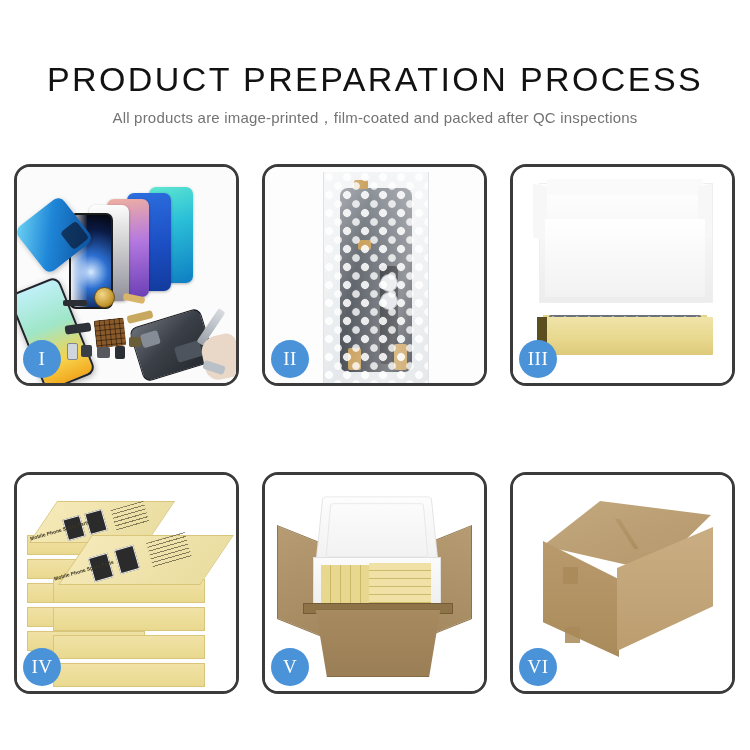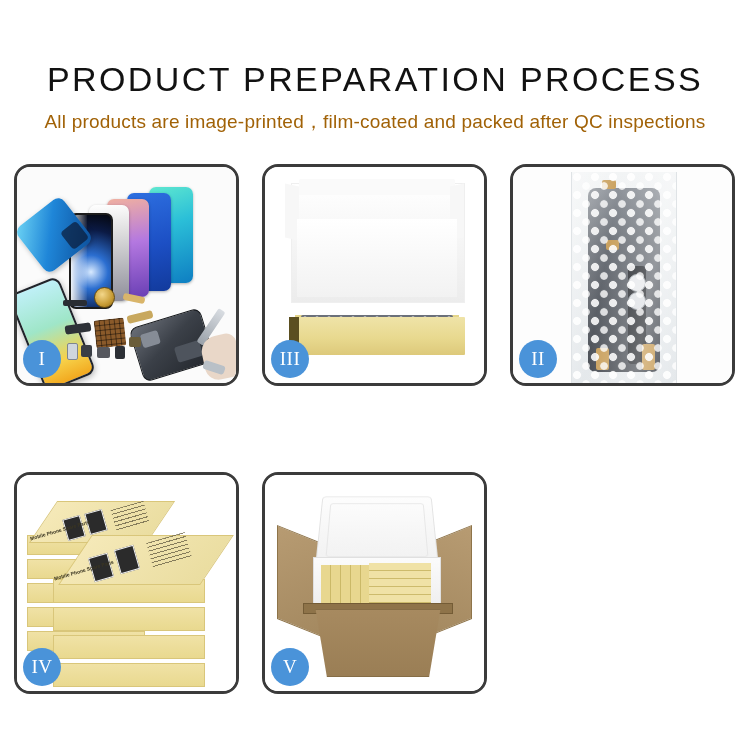--- a/index.html
+++ b/index.html
@@ -19,22 +19,22 @@
   .title {
     font-size: 34px;
     font-weight: 400;
     letter-spacing: 2.4px;
     color: #121212;
     line-height: 1;
     font-family: "Liberation Sans", sans-serif;
   }
   .subtitle {
     margin-top: 13px;
-    font-size: 19px;
-    color: #a16207;
+    font-size: 15px;
+    color: #737373;
     letter-spacing: .2px;
     font-family: "Liberation Sans", sans-serif;
   }
 
   
   .grid {
     position: absolute;
     left: 14px; top: 140px;
     width: 722px;
     display: grid;
@@ -386,37 +386,20 @@
           <div class="tool"></div>
           <div class="hand"></div>
           <div class="screws"></div>
         </div>
       </div>
       <div class="badge">I</div>
     </div>
 
     <div class="panel">
       <div class="panel-inner">
-        <div class="scene-box3">
-          <div class="b3-lid"></div>
-          <div class="b3-lid-top"></div>
-          <div class="b3-flapL"></div>
-          <div class="b3-flapR"></div>
-          <div class="b3-foam"></div>
-          <div class="b3-rim"></div>
-          <div class="b3-inner-bubble"></div>
-          <div class="b3-body"></div>
-          <div class="b3-body-side"></div>
-        </div>
-      </div>
-      <div class="badge">III</div>
-    </div>
-
-    <div class="panel">
-      <div class="panel-inner">
         <div class="scene-bubble">
           <div class="bw-bag">
             <div class="bw-part">
               <div class="bw-neck"></div>
               <div class="bw-circ1"></div>
               <div class="bw-circ2"></div>
             </div>
             <div class="bw-tape t1"></div>
             <div class="bw-tape t2"></div>
             <div class="bw-tape t3"></div>
@@ -424,20 +407,37 @@
             <div class="bw-bubbles"></div>
             <div class="bw-sheen"></div>
           </div>
         </div>
       </div>
       <div class="badge">II</div>
     </div>
 
     <div class="panel">
       <div class="panel-inner">
+        <div class="scene-box3">
+          <div class="b3-lid"></div>
+          <div class="b3-lid-top"></div>
+          <div class="b3-flapL"></div>
+          <div class="b3-flapR"></div>
+          <div class="b3-foam"></div>
+          <div class="b3-rim"></div>
+          <div class="b3-inner-bubble"></div>
+          <div class="b3-body"></div>
+          <div class="b3-body-side"></div>
+        </div>
+      </div>
+      <div class="badge">III</div>
+    </div>
+
+    <div class="panel">
+      <div class="panel-inner">
         <div class="scene-stack">
 
           <div class="stk-box" style="left:10px; top:60px; width:116px; height:18px;"></div>
           <div class="stk-box" style="left:10px; top:84px; width:116px; height:18px;"></div>
           <div class="stk-box" style="left:10px; top:108px; width:116px; height:18px;"></div>
           <div class="stk-box" style="left:10px; top:132px; width:116px; height:18px;"></div>
           <div class="stk-box" style="left:10px; top:156px; width:116px; height:18px;"></div>
 
           <div class="stk-lidtop" style="left:26px; top:26px; width:116px; height:40px;"></div>
           <div class="stk-img" style="left:48px; top:42px; width:16px; height:20px; transform:rotate(-16deg);"></div>
@@ -469,15 +469,28 @@
           <div class="c5-foam-box"></div>
           <div class="c5-yellow"></div>
           <div class="c5-yellow2"></div>
           <div class="c5-rim"></div>
           <div class="c5-front"></div>
         </div>
       </div>
       <div class="badge">V</div>
     </div>
 
+    <div class="panel">
+      <div class="panel-inner">
+        <div class="scene-sealed">
+          <div class="c6-top"></div>
+          <div class="c6-seam"></div>
+          <div class="c6-left"></div>
+          <div class="c6-right"></div>
+          <div class="c6-tape1"></div>
+          <div class="c6-tape2"></div>
+        </div>
+      </div>
+      <div class="badge">VI</div>
+    </div>
 
   </div>
 </div>
 
 </body></html>

